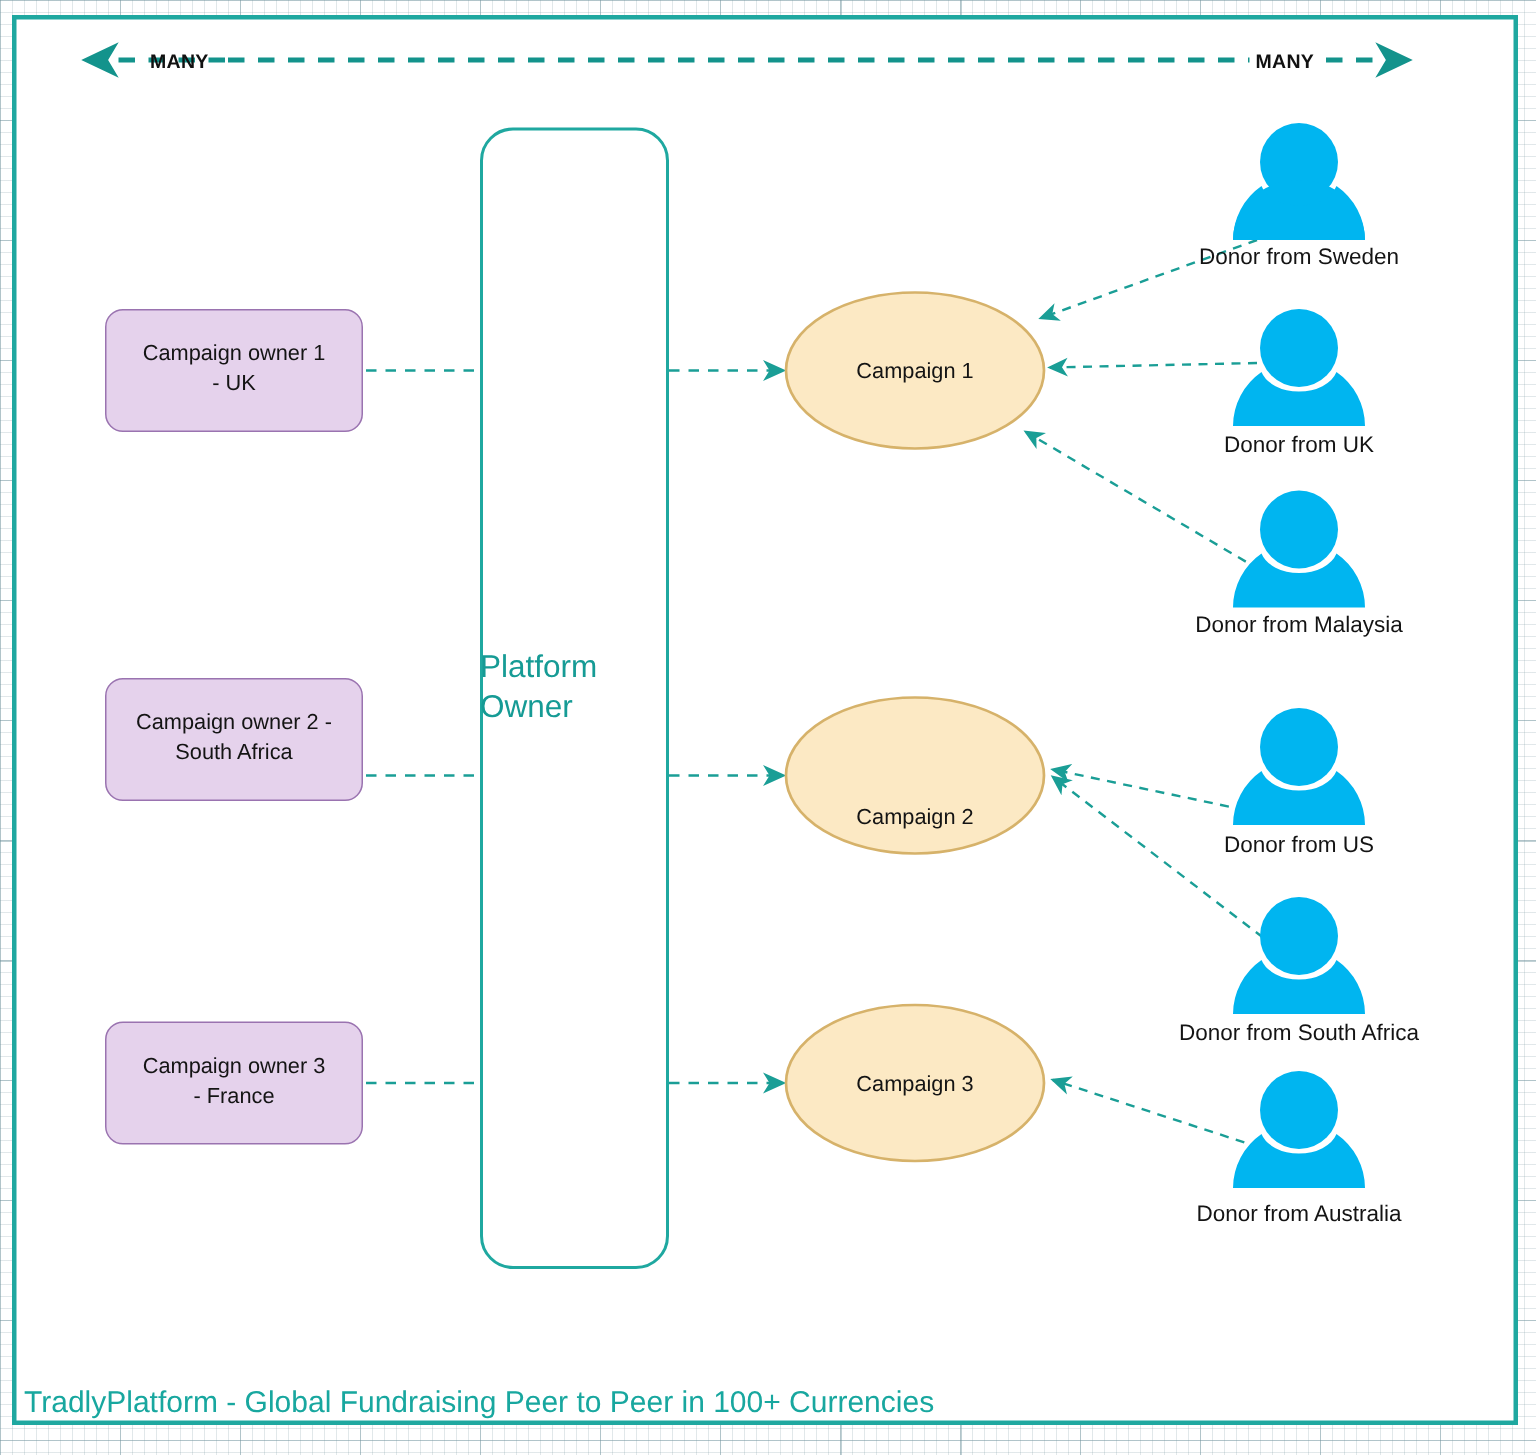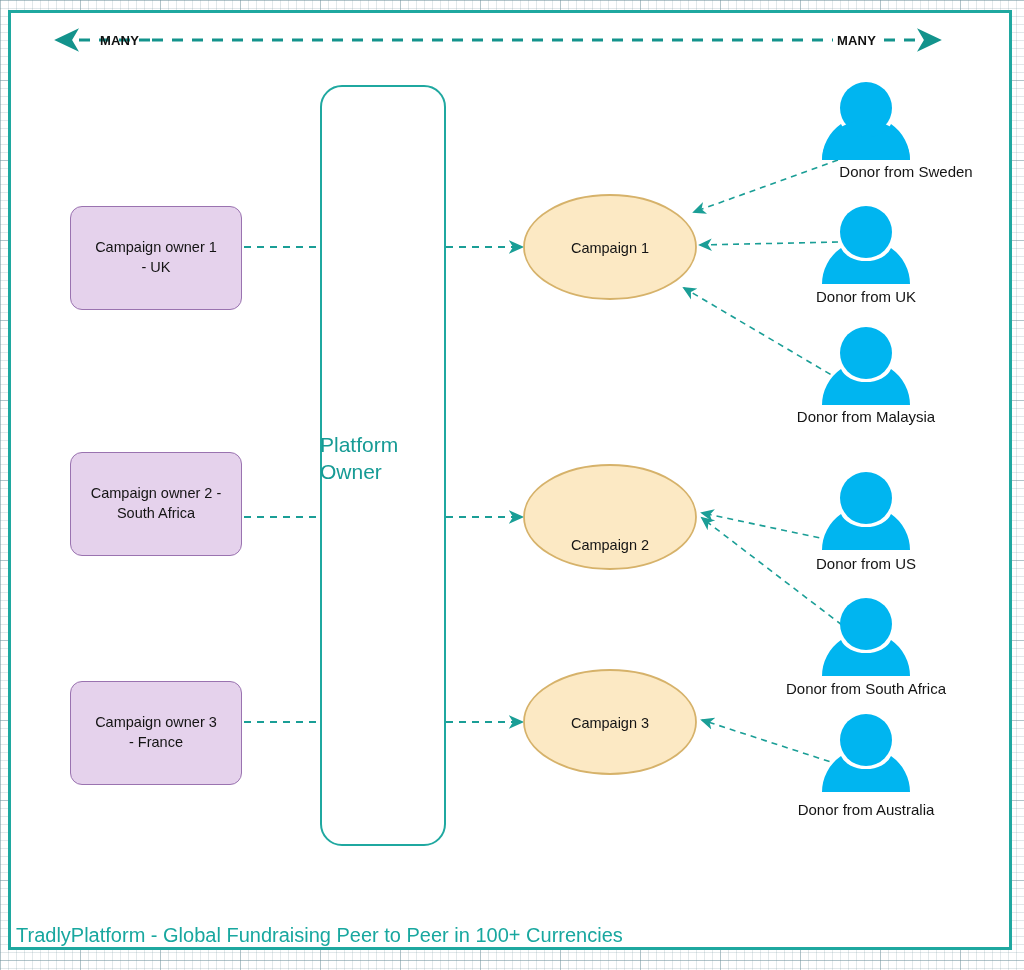--- a/index.html
+++ b/index.html
@@ -44,21 +44,21 @@
     position: absolute;
     left: 0; top: 0;
     width: 1024px;
     height: 970px;
     pointer-events: none;
   }
   
   .owner-box {
     position: absolute;
     width: 172px;
-    height: 104px;
+    height: 82px;
     background: #e5d2ec;
     border: 1.6px solid #9a73b0;
     border-radius: 12px;
     box-sizing: border-box;
     display: flex;
     align-items: center;
     justify-content: center;
     text-align: center;
     font-size: 14.5px;
     color: #141414;
@@ -251,21 +251,21 @@
   </div>
 
   <div class="platform-lane"></div>
   <div class="platform-label">Platform
 Owner</div>
 
   <div class="campaign-label" id="camp-label-0">Campaign 1</div>
   <div class="campaign-label" id="camp-label-1">Campaign 2</div>
   <div class="campaign-label" id="camp-label-2">Campaign 3</div>
 
-  <div class="donor-label" style="left:866px; top:163px;margin-left:40px;">Donor from Sweden</div>
+  <div class="donor-label" style="left:866px; top:163px;">Donor from Sweden</div>
   <div class="donor-label" style="left:866px; top:288px;text-align:center;">Donor from UK</div>
   <div class="donor-label" style="left:866px; top:408px;">Donor from Malaysia</div>
   <div class="donor-label" style="left:866px; top:555px;text-align:center;">Donor from US</div>
   <div class="donor-label" style="left:866px; top:680px;">Donor from South Africa</div>
   <div class="donor-label" style="left:866px; top:801px;">Donor from Australia</div>
 
   <div class="caption">TradlyPlatform - Global Fundraising Peer to Peer in 100+ Currencies</div>
 
 </div>
 

